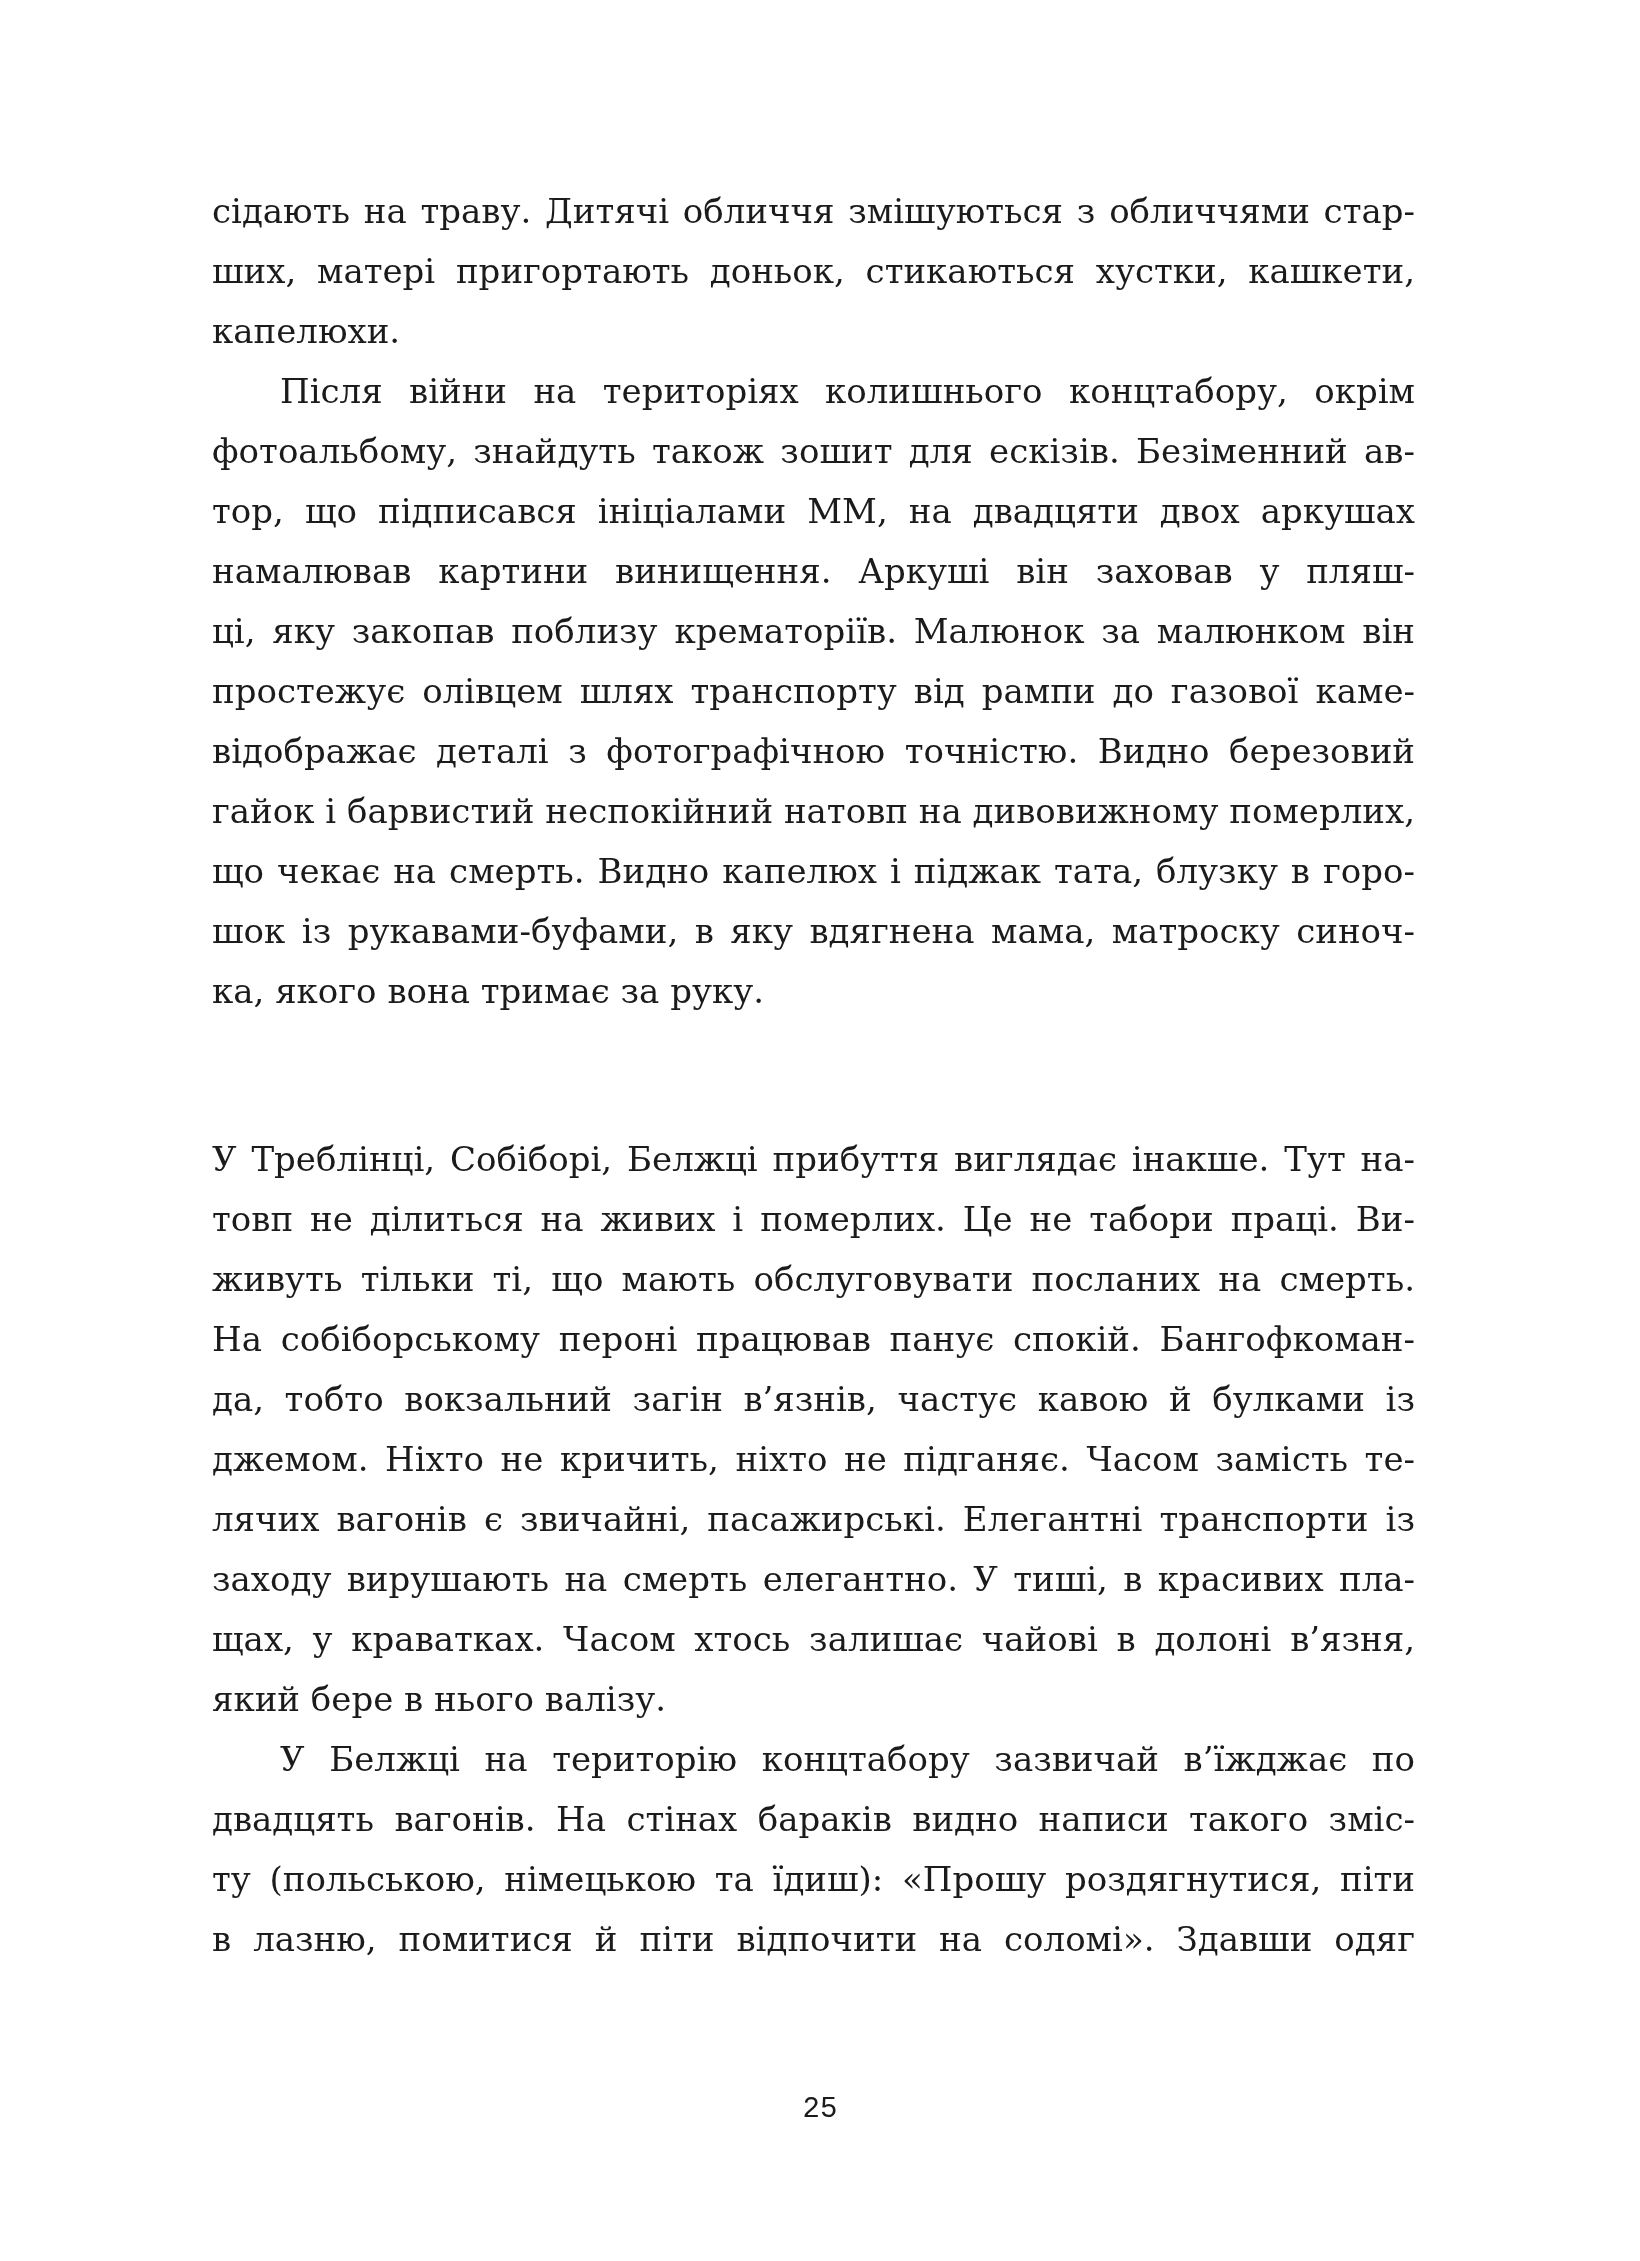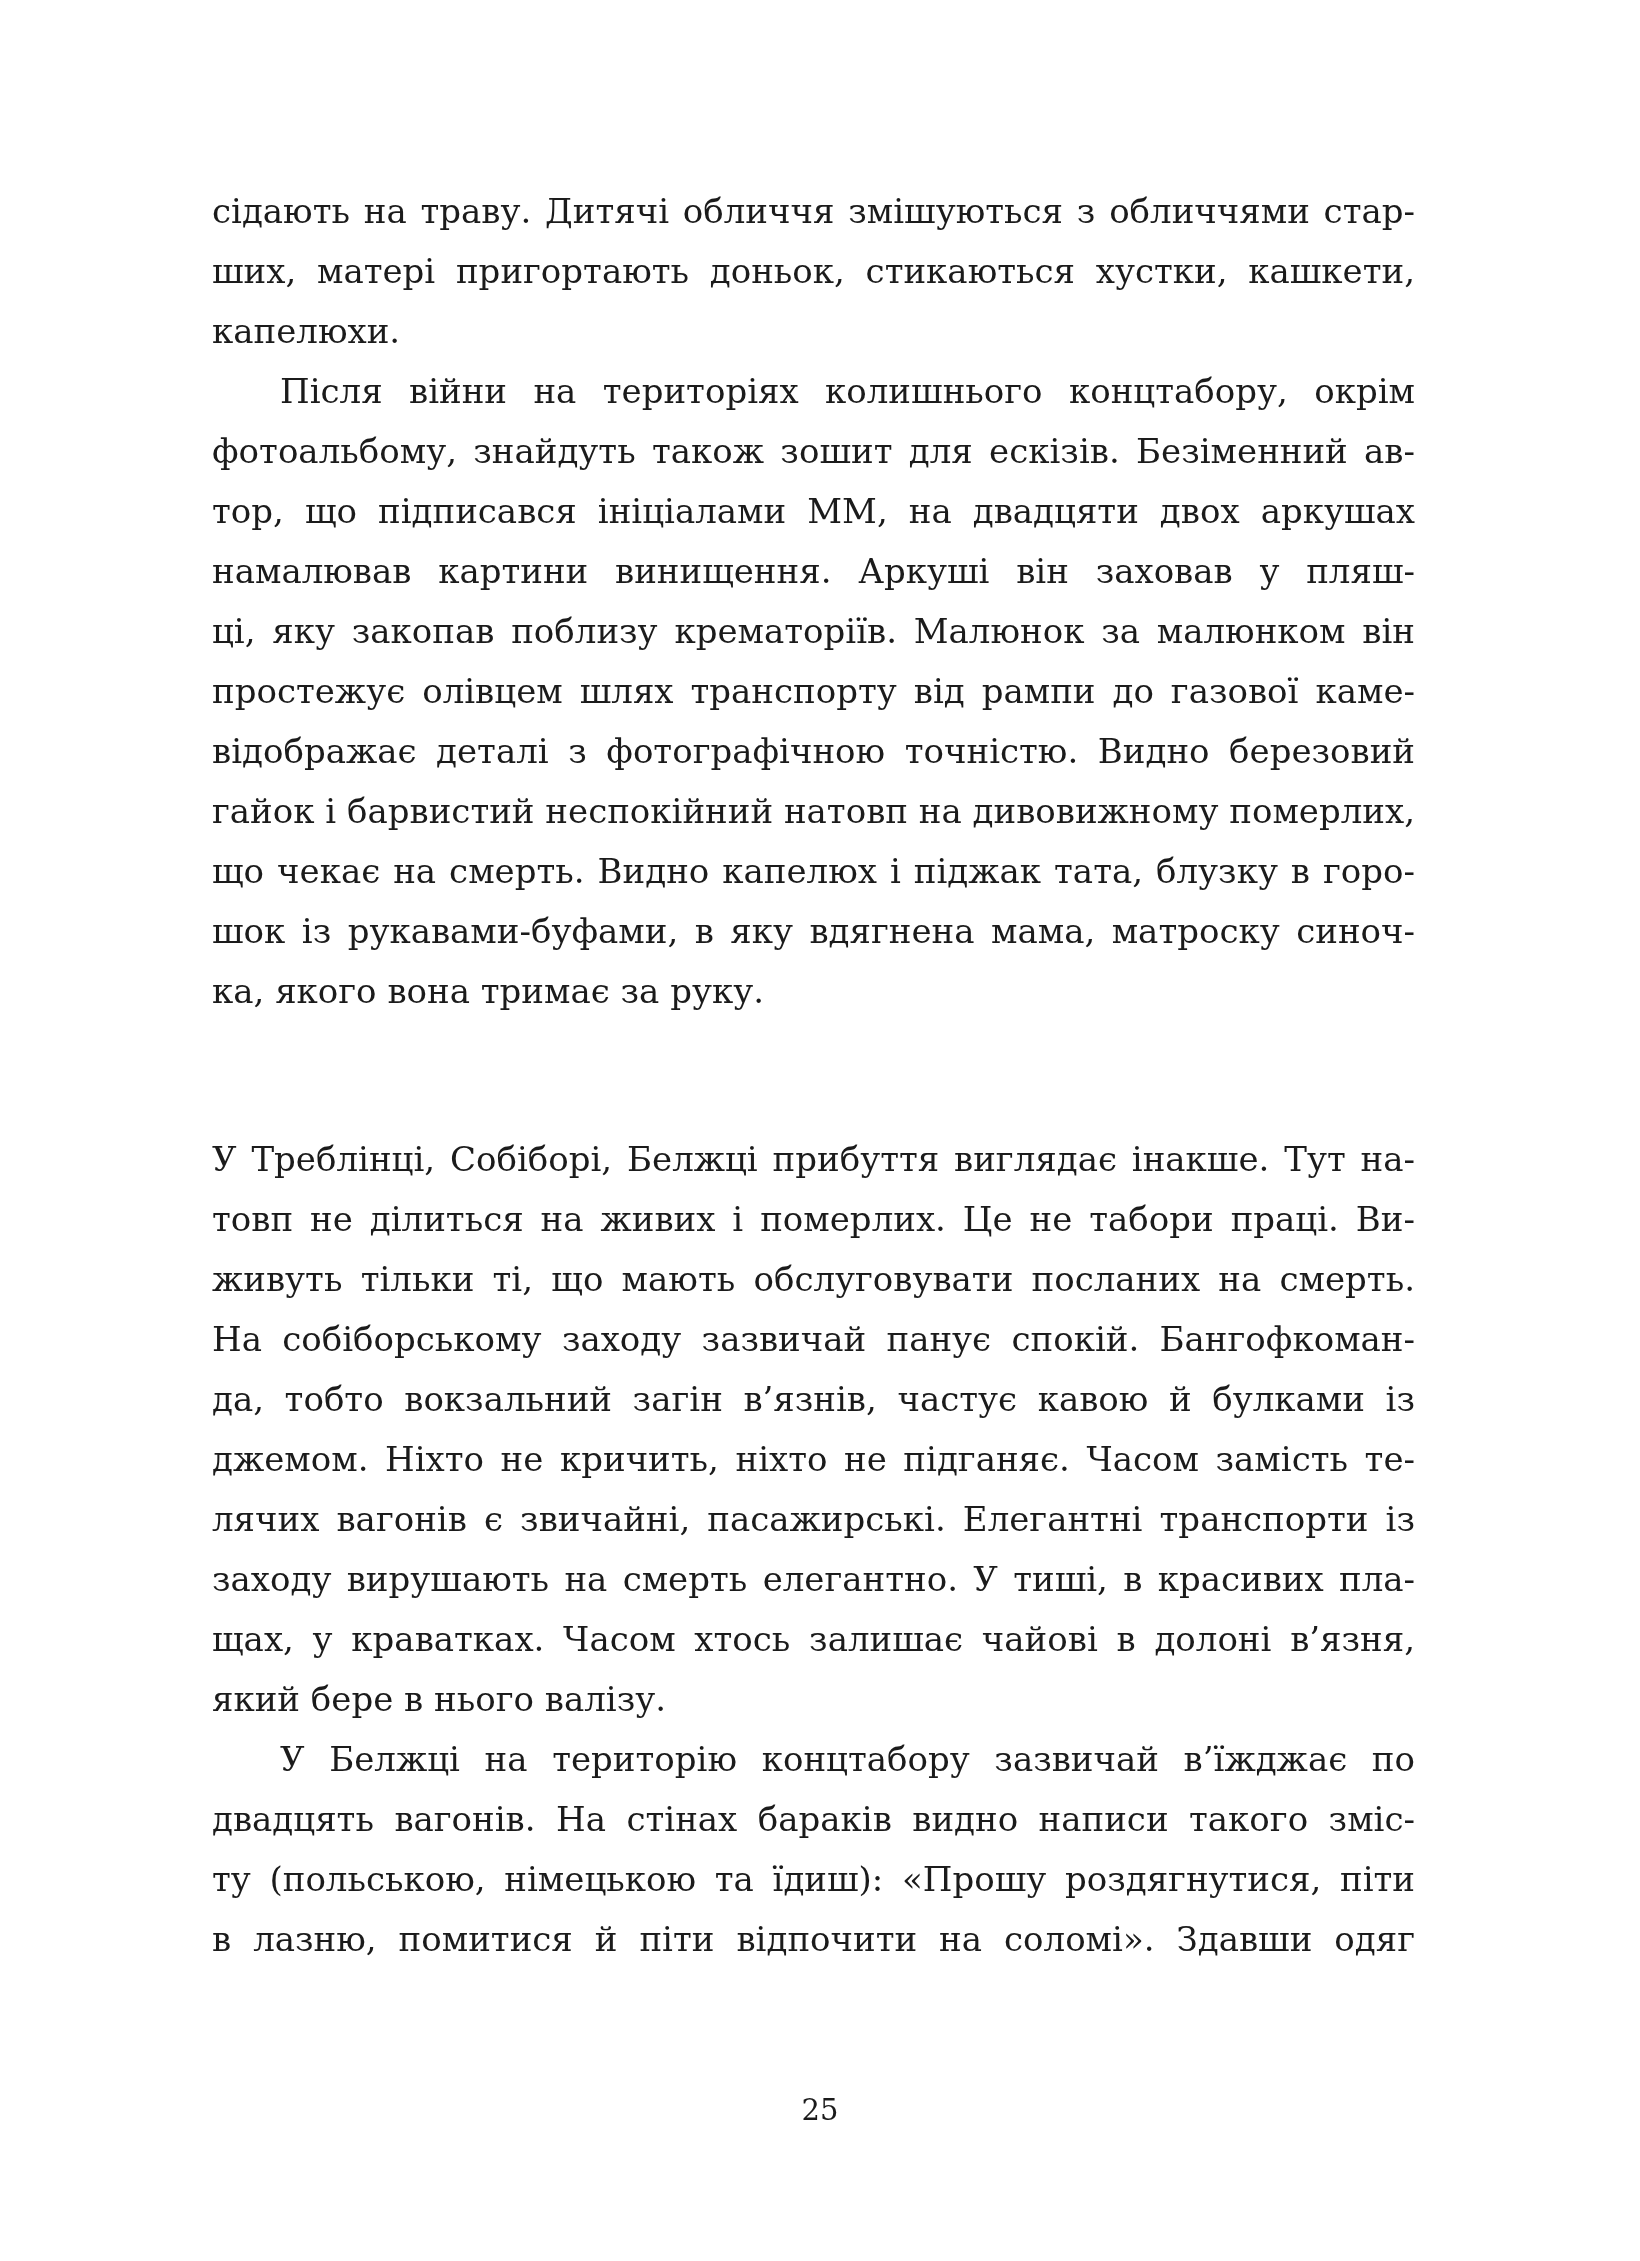--- a/index.html
+++ b/index.html
@@ -40,20 +40,21 @@
   }
   .page-number {
     position: absolute;
     top: 2091px;
     left: 0;
     width: 1640px;
     text-align: center;
     font-size: 29px;
     line-height: 38px;
     color: #1b1b1b;
+    font-family: Liberation Mono, monospace;
   }
 </style>
 </head>
 <body>
 
 <div class="content">
     <div class="section">
       <div class="paragraph">
         <div class="line">сідають на траву. Дитячі обличчя змішуються з обличчями стар-</div>
         <div class="line">ших, матері пригортають доньок, стикаються хустки, кашкети,</div>
@@ -71,21 +72,21 @@
         <div class="line">що чекає на смерть. Видно капелюх і піджак тата, блузку в горо-</div>
         <div class="line">шок із рукавами-буфами, в яку вдягнена мама, матроску синоч-</div>
         <div class="line last">ка, якого вона тримає за руку.</div>
       </div>
     </div>
     <div class="section">
       <div class="paragraph">
         <div class="line">У Треблінці, Собіборі, Белжці прибуття виглядає інакше. Тут на-</div>
         <div class="line">товп не ділиться на живих і померлих. Це не табори праці. Ви-</div>
         <div class="line">живуть тільки ті, що мають обслуговувати посланих на смерть.</div>
-        <div class="line">На собіборському заходу зазвичай панує спокій. Бангофкоман-</div>
+        <div class="line">На собіборському пероні працював панує спокій. Бангофкоман-</div>
         <div class="line">да, тобто вокзальний загін в’язнів, частує кавою й булками із</div>
         <div class="line">джемом. Ніхто не кричить, ніхто не підганяє. Часом замість те-</div>
         <div class="line">лячих вагонів є звичайні, пасажирські. Елегантні транспорти із</div>
         <div class="line">заходу вирушають на смерть елегантно. У тиші, в красивих пла-</div>
         <div class="line">щах, у краватках. Часом хтось залишає чайові в долоні в’язня,</div>
         <div class="line last">який бере в нього валізу.</div>
       </div>
       <div class="paragraph">
         <div class="line indent">У Белжці на територію концтабору зазвичай в’їжджає по</div>
         <div class="line">двадцять вагонів. На стінах бараків видно написи такого зміс-</div>

